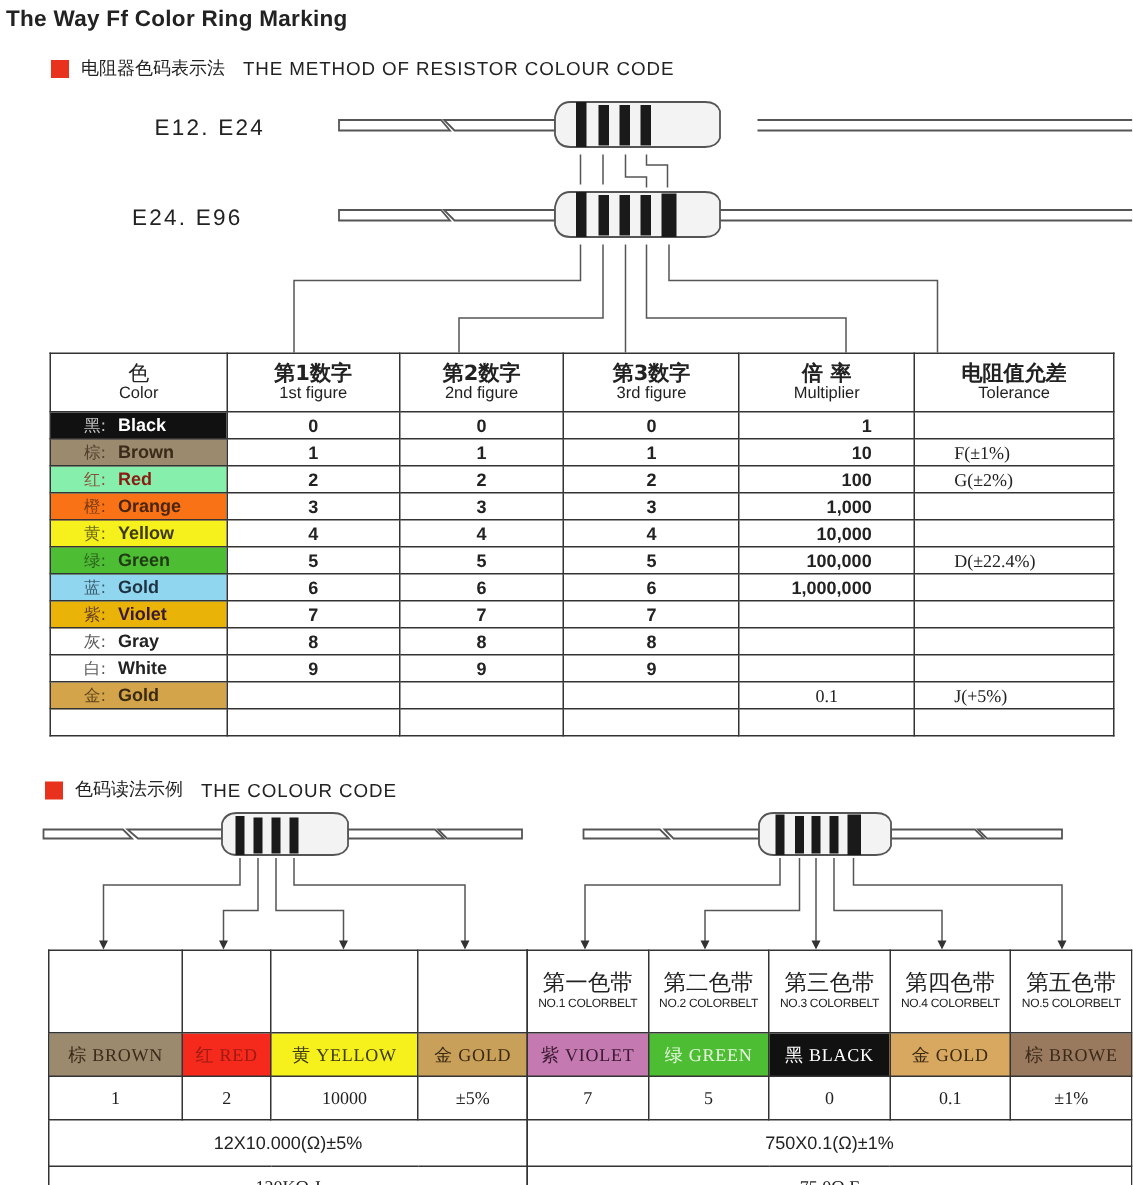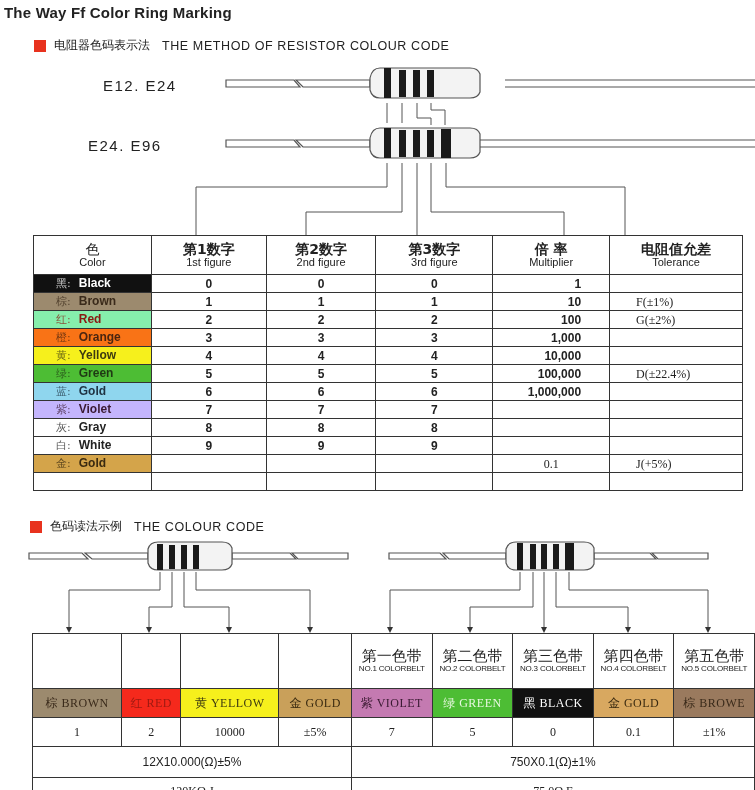--- a/index.html
+++ b/index.html
@@ -175,21 +175,21 @@
       </tr>
       <tr>
         <td class="cname" style="background: rgb(143, 214, 238); color: rgb(30, 50, 66);"><span class="zh">蓝:</span><span>Gold</span></td>
         <td>6</td>
         <td>6</td>
         <td>6</td>
         <td class="mult">1,000,000</td>
         <td class="tol"></td>
       </tr>
       <tr>
-        <td class="cname" style="background: #c4b5fd; color: rgb(58, 26, 50);"><span class="zh">紫:</span><span>Violet</span></td>
+        <td class="cname" style="background: #eab308; color: rgb(58, 26, 50);"><span class="zh">紫:</span><span>Violet</span></td>
         <td>7</td>
         <td>7</td>
         <td>7</td>
         <td class="mult"></td>
         <td class="tol"></td>
       </tr>
       <tr>
         <td class="cname" style="background: rgb(255, 255, 255); color: rgb(34, 34, 34);"><span class="zh">灰:</span><span>Gray</span></td>
         <td>8</td>
         <td>8</td>

